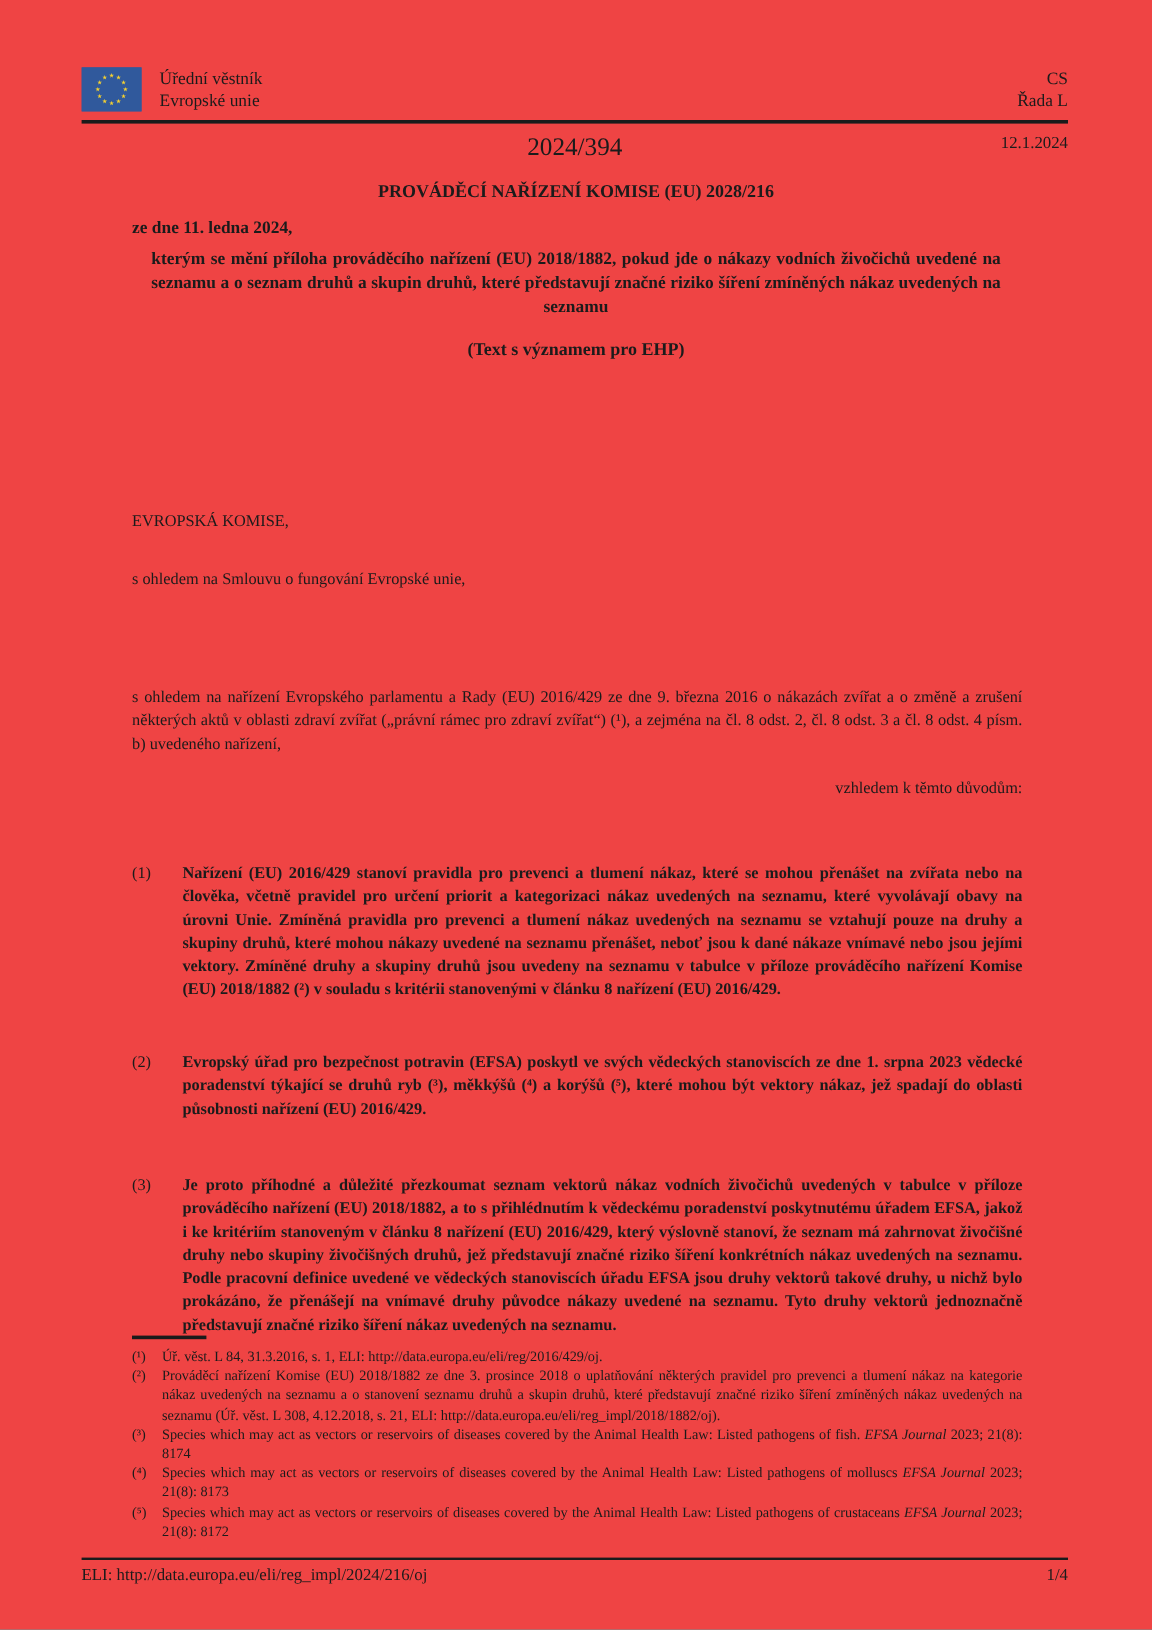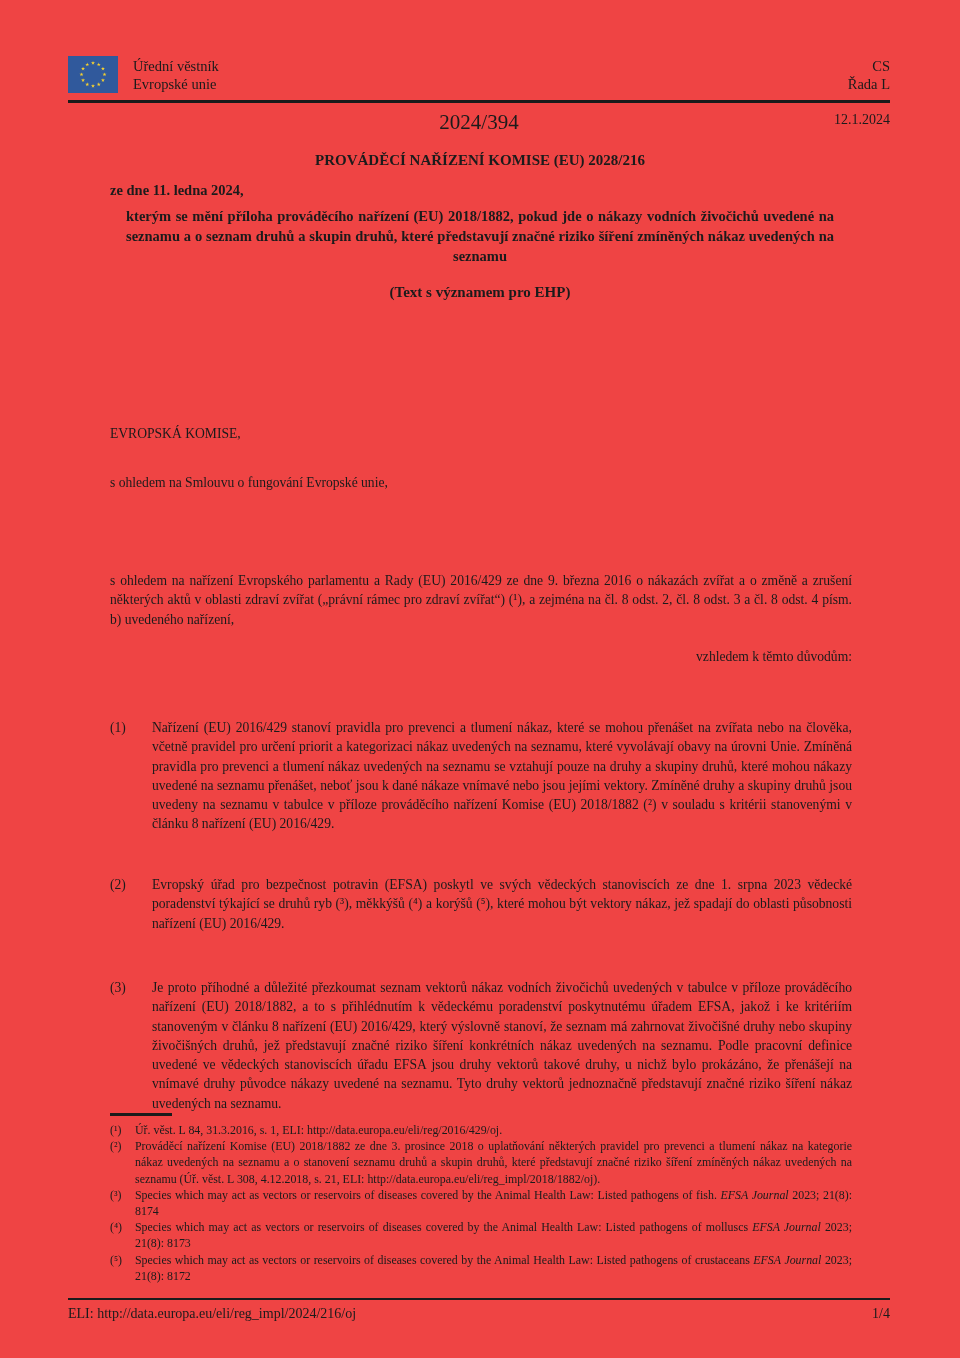--- a/index.html
+++ b/index.html
@@ -38,21 +38,21 @@
   .bodyblock{position:absolute;left:110px;right:108px;font-size:13.6px;line-height:19.3px;text-align:justify;}
   .institution{top:424px;text-align:left;}
   .citation1{top:473px;text-align:left;}
   .citation2{top:532px;margin-top:39px;}
   .recitals-intro{top:647px;text-align:right;}
   .recital1{top:718px;}
   .recital2{top:875px;}
   .recital3{top:978px;}
   .recital{display:flex;}
   .recital-num{width:42px;flex:none;}
-  .recital-text{flex:1;text-align:justify;}
+  .recital-text{flex:1;text-align:justify;font-weight:bold;}
   
   .fn-rule{position:absolute;left:110px;top:1113px;width:62px;height:2.5px;background:var(--text);}
   .footnotes{position:absolute;left:110px;right:108px;top:1122px;font-size:11.9px;line-height:16.2px;}
   .footnote{display:flex;}
   .fn-marker{width:25px;flex:none;}
   .fn-body{flex:1;text-align:justify;}
   .fn-journal{font-style:italic;}
   
   .rule-bottom{position:absolute;left:68px;right:70px;top:1298px;height:2px;background:var(--text);}
   .footer{position:absolute;left:68px;right:70px;top:1306px;display:flex;justify-content:space-between;font-size:14px;}

